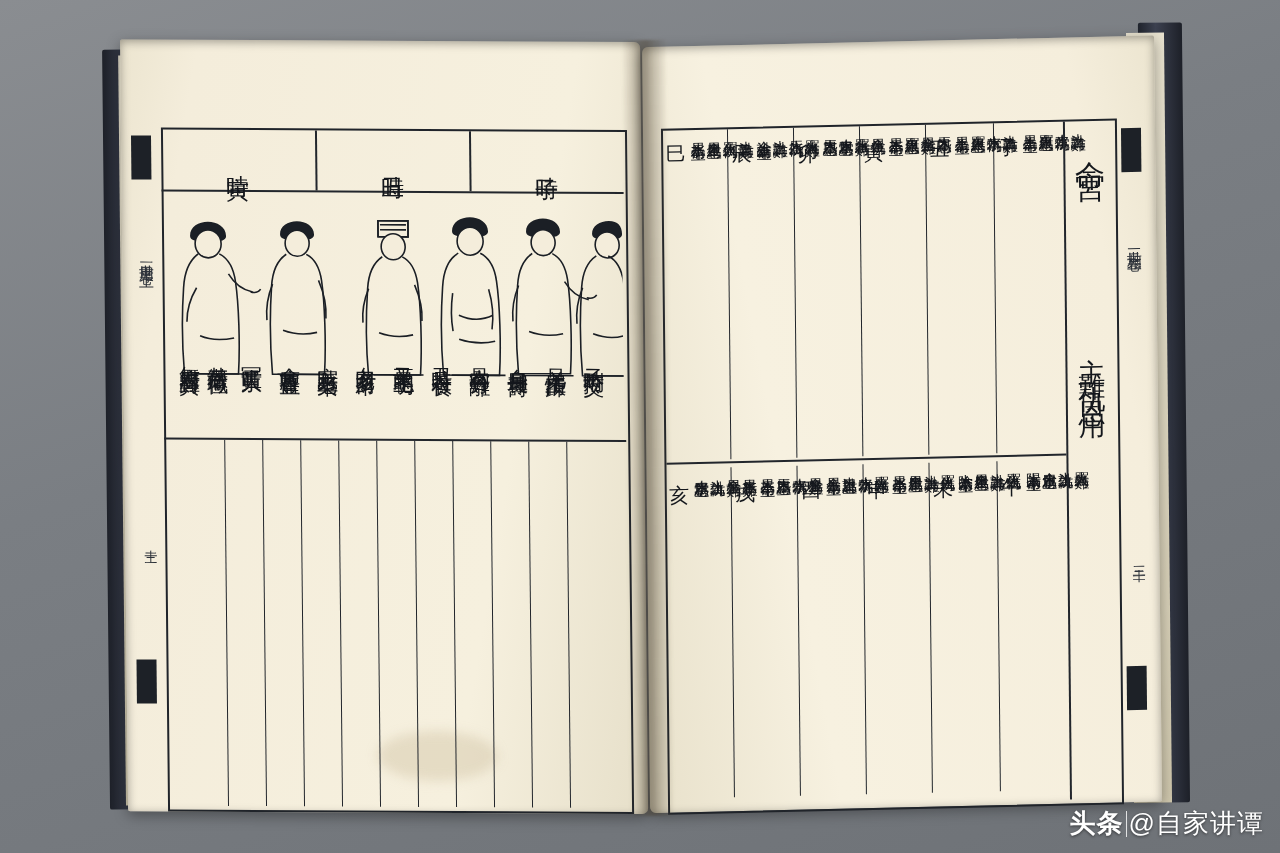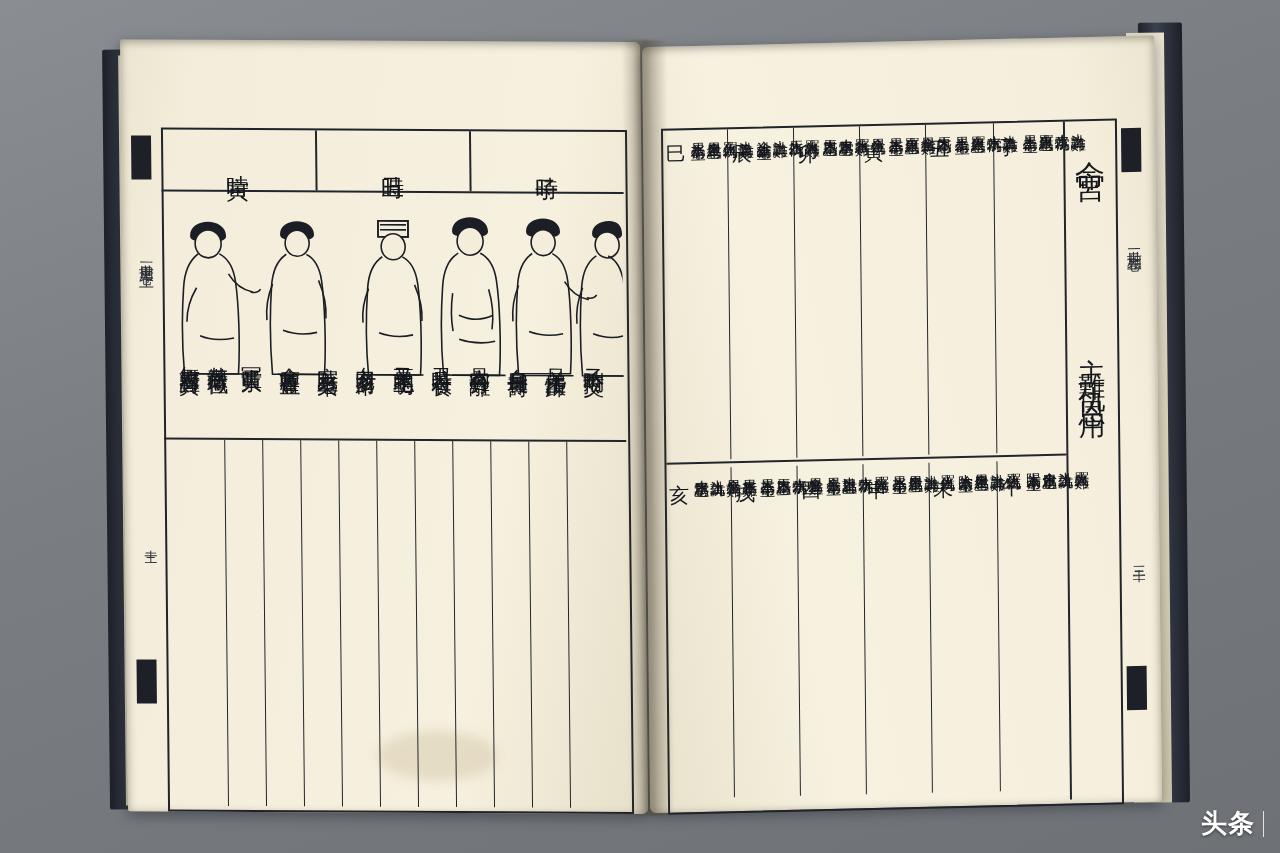--- a/index.html
+++ b/index.html
@@ -119,21 +119,21 @@
     position:absolute;writing-mode:vertical-rl;text-orientation:upright;
     font-family:"DejaVu Serif",serif;color:#2c3139;font-size:15px;letter-spacing:3px;
   }
 
   
   .fishtail{position:absolute;background:#1d2127;}
 
   
   .watermark{
     position:absolute;right:16px;bottom:12px;
-    display:flex;align-items:center;gap:8px;color:#ffffff;
+    display:flex;align-items:center;gap:2px;color:#ffffff;
     font-family:"Liberation Sans", sans-serif;
     text-shadow:0 1px 3px rgba(0,0,0,.55);
   }
   .wm-logo{
     font-size:26px;font-weight:bold;letter-spacing:1px;
   }
   .wm-sep{width:1px;height:26px;background:rgba(255,255,255,.8);}
   .wm-text{font-size:26px;letter-spacing:1px;}
 </style>
 </head>
@@ -442,15 +442,16 @@
       <div class="fishtail" style="left:478px;top:92px;width:20px;height:44px;"></div>
       <div class="fishtail" style="left:478px;top:630px;width:20px;height:44px;"></div>
     </div>
 
     <div class="gutter"></div>
   </div>
 
   <div class="watermark">
     <span class="wm-logo">头条</span>
     <span class="wm-sep"></span>
+    <span class="wm-text">@自家讲谭</span>
   </div>
 
 </div>
 
 </body></html>

